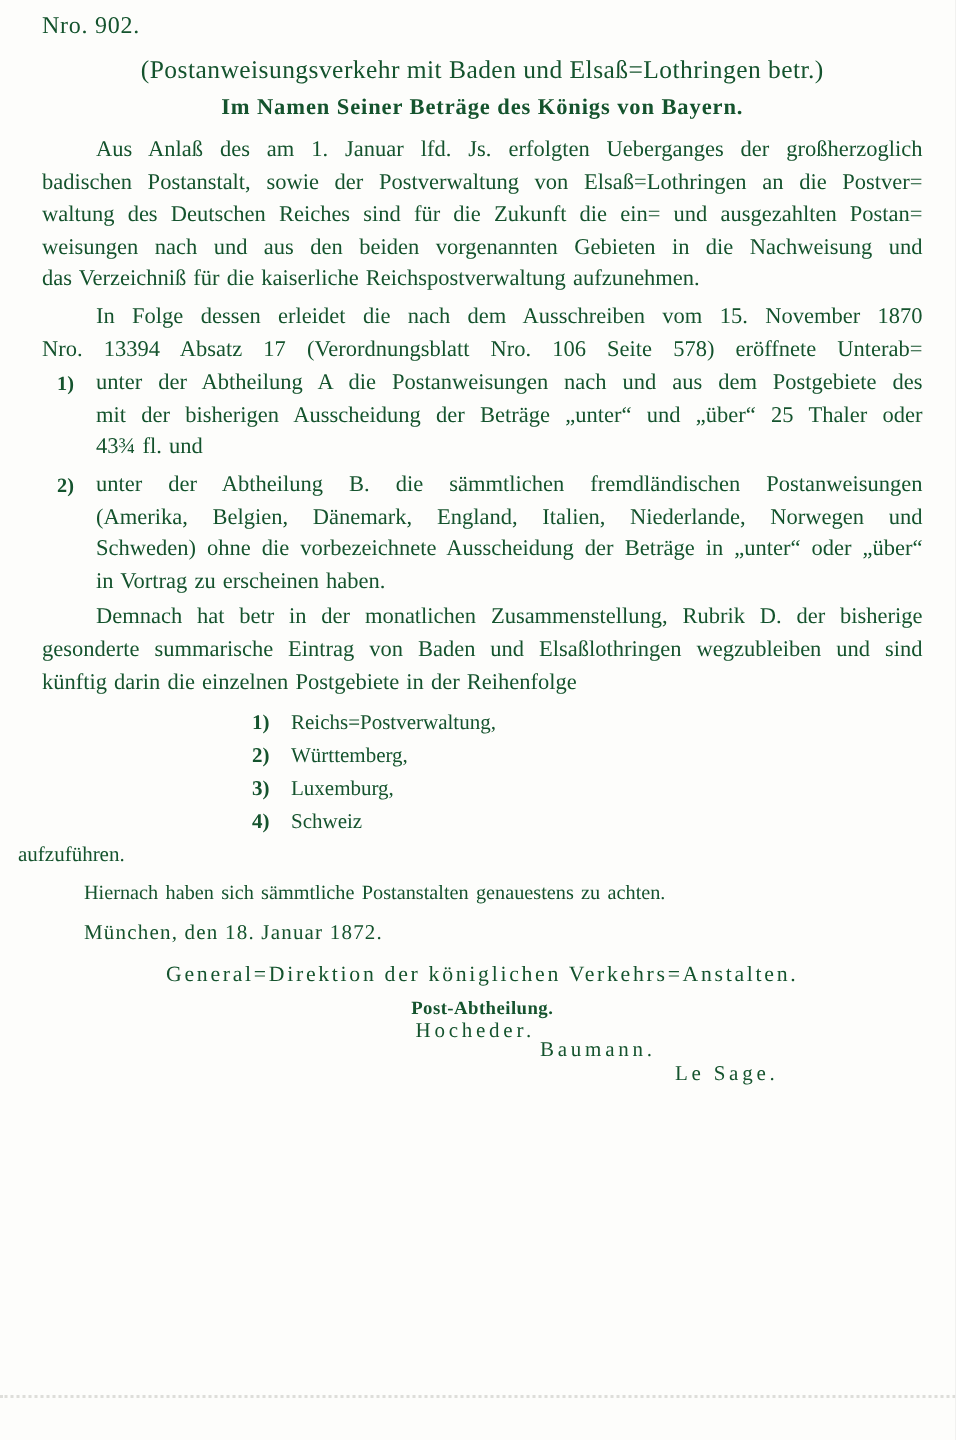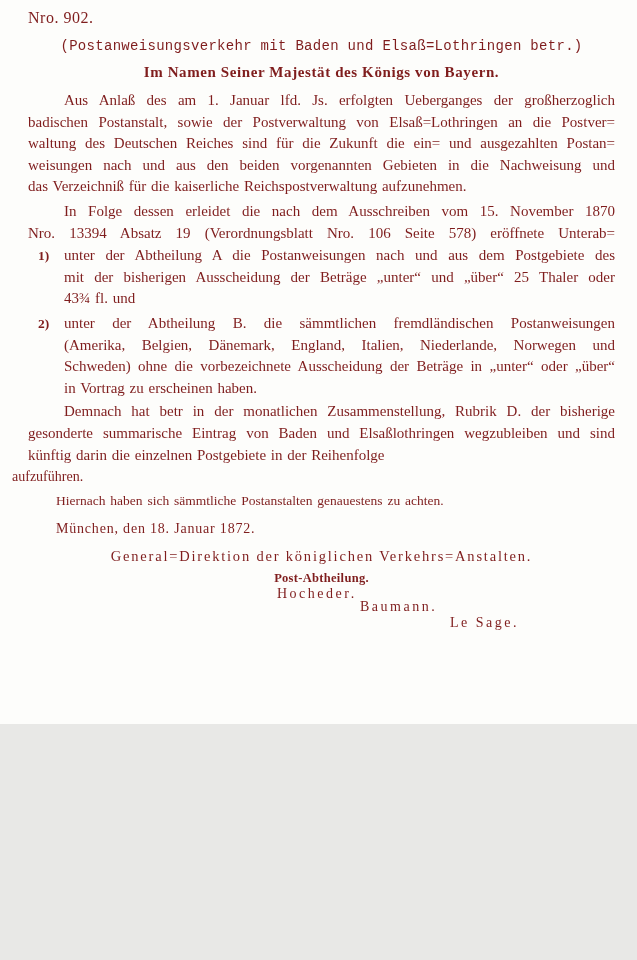--- a/index.html
+++ b/index.html
@@ -1,31 +1,31 @@
 <!DOCTYPE html>
 <html><head>
 <meta charset="utf-8">
 <style>
   html,body { margin:0; padding:0; background:#e8e8e6; }
   .page {
     position:relative;
-    width:637px; height:724px;
+    width:637px; height:960px;
     margin:0 auto;
     background:#fdfdfb;
-    color:#7f1d1d;
+    color:#14532d;
     font-family:"Liberation Serif","DejaVu Serif",serif;
     overflow:hidden;
   }
   .content { padding:8px 22px 0 28px; }
 
   .doc-number { font-size:16px; line-height:20px; letter-spacing:0.5px; }
 
   .subject {
     margin-top:10px; text-align:center;
-    font-size:14px; line-height:17px; letter-spacing:0.3px;font-family:Liberation Mono, monospace;
+    font-size:17px; line-height:17px; letter-spacing:0.3px;
   }
   .proclamation {
     margin-top:8px; text-align:center;
     font-size:15px; line-height:19px; font-weight:bold; letter-spacing:0.6px;
   }
 
   .para { margin-top:0; }
   .para.p1 { margin-top:8px; }
   .para.p2 { margin-top:3px; }
   .para.p3 { margin-top:2px; }
@@ -85,33 +85,33 @@
   }
 </style>
 </head>
 <body>
 
 <div class="page">
   <div class="content">
 
     <div class="doc-number">Nro. 902.</div>
     <div class="subject">(Postanweisungsverkehr mit Baden und Elsaß=Lothringen betr.)</div>
-    <div class="proclamation">Im Namen Seiner Majestät des Königs von Bayern.</div>
+    <div class="proclamation">Im Namen Seiner Beträge des Königs von Bayern.</div>
 
     <div class="para p1">
       <div class="line first">Aus Anlaß des am 1. Januar lfd. Js. erfolgten Ueberganges der großherzoglich</div>
       <div class="line">badischen Postanstalt, sowie der Postverwaltung von Elsaß=Lothringen an die Postver=</div>
       <div class="line">waltung des Deutschen Reiches sind für die Zukunft die ein= und ausgezahlten Postan=</div>
       <div class="line">weisungen nach und aus den beiden vorgenannten Gebieten in die Nachweisung und</div>
       <div class="line last">das Verzeichniß für die kaiserliche Reichspostverwaltung aufzunehmen.</div>
     </div>
 
     <div class="para p2">
       <div class="line first">In Folge dessen erleidet die nach dem Ausschreiben vom 15. November 1870</div>
-      <div class="line">Nro. 13394 Absatz 19 (Verordnungsblatt Nro. 106 Seite 578) eröffnete Unterab=</div>
+      <div class="line">Nro. 13394 Absatz 17 (Verordnungsblatt Nro. 106 Seite 578) eröffnete Unterab=</div>
     </div>
 
     <div class="list-item li1">
       <span class="list-num">1)</span>
       <div class="item-lines">
         <div class="line">unter der Abtheilung A die Postanweisungen nach und aus dem Postgebiete des</div>
         <div class="line">mit der bisherigen Ausscheidung der Beträge „unter“ und „über“ 25 Thaler oder</div>
         <div class="line last">43¾ fl. und</div>
       </div>
     </div>
@@ -125,20 +125,34 @@
         <div class="line last">in Vortrag zu erscheinen haben.</div>
       </div>
     </div>
 
     <div class="para p3">
       <div class="line first">Demnach hat betr in der monatlichen Zusammenstellung, Rubrik D. der bisherige</div>
       <div class="line">gesonderte summarische Eintrag von Baden und Elsaßlothringen wegzubleiben und sind</div>
       <div class="line last">künftig darin die einzelnen Postgebiete in der Reihenfolge</div>
     </div>
 
+    <div class="seq">
+      <div class="seq-row">
+        <span class="seq-num">1)</span><span>Reichs=Postverwaltung,</span>
+      </div>
+      <div class="seq-row">
+        <span class="seq-num">2)</span><span>Württemberg,</span>
+      </div>
+      <div class="seq-row">
+        <span class="seq-num">3)</span><span>Luxemburg,</span>
+      </div>
+      <div class="seq-row">
+        <span class="seq-num">4)</span><span>Schweiz</span>
+      </div>
+    </div>
 
     <div class="aufz">aufzuführen.</div>
     <div class="compliance">Hiernach haben sich sämmtliche Postanstalten genauestens zu achten.</div>
     <div class="dateline">München, den 18. Januar 1872.</div>
     <div class="authority">General=Direktion der königlichen Verkehrs=Anstalten.</div>
     <div class="department">Post-Abtheilung.</div>
 
     <div class="signatures">
       <span class="sig s1">Hocheder.</span>
       <span class="sig s2">Baumann.</span>

